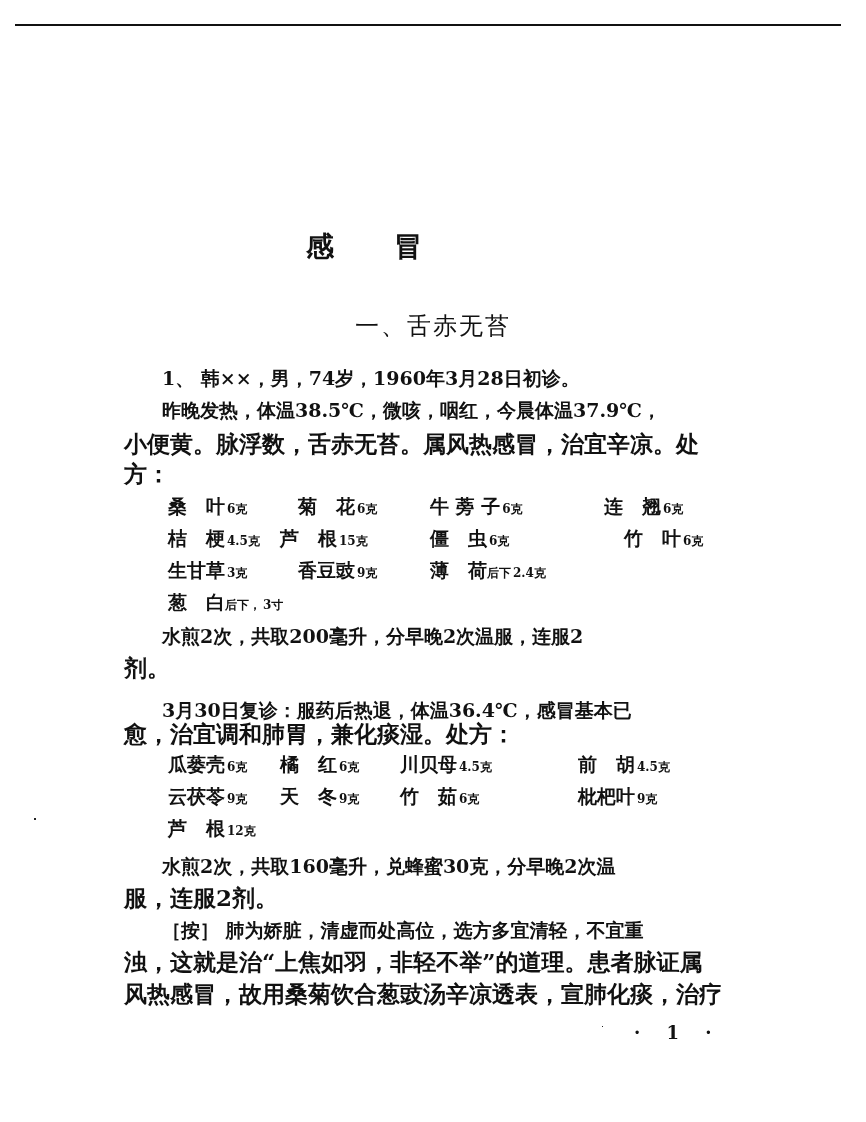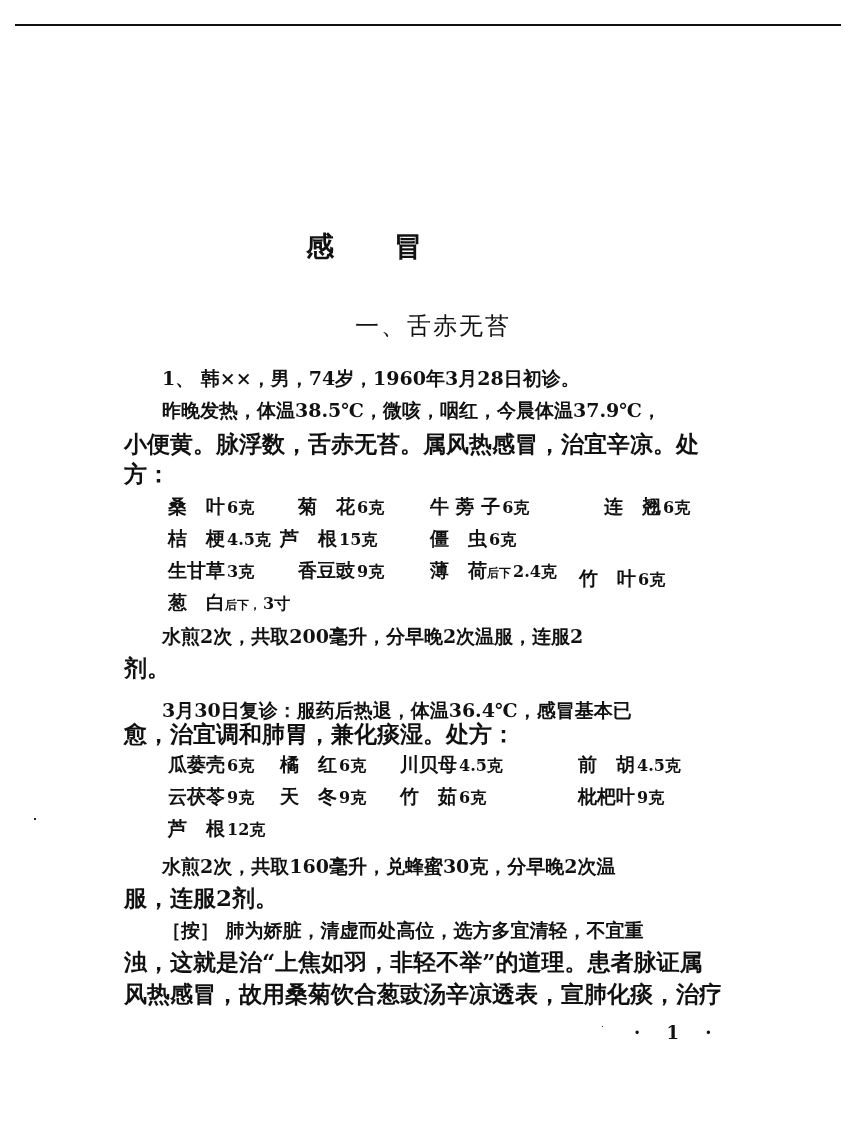--- a/index.html
+++ b/index.html
@@ -74,21 +74,21 @@
       height: 30px;
       font-size: 19px;
       font-weight: bold;
       white-space: nowrap;
     }
     .herb {
       position: absolute;
       top: 0;
     }
     .herb .dose {
-      font-size: 16px;
+      font-size: 12px;
       margin-left: 2px;
       font-weight: bold;
     }
     .herb .note {
       font-size: 12px;
       font-weight: bold;
     }
     .page-number {
       position: absolute;
       top: 1022px;
@@ -124,21 +124,21 @@
 <div class="herb-row" style="top:494px;">
   <span class="herb" style="left:0px;"><span>桑　叶</span><span class="dose">6克</span></span>
   <span class="herb" style="left:130px;"><span>菊　花</span><span class="dose">6克</span></span>
   <span class="herb" style="left:262px;"><span>牛 蒡 子</span><span class="dose">6克</span></span>
   <span class="herb" style="left:436px;"><span>连　翘</span><span class="dose">6克</span></span>
 </div>
 <div class="herb-row" style="top:526px;">
   <span class="herb" style="left:0px;"><span>桔　梗</span><span class="dose">4.5克</span></span>
   <span class="herb" style="left:112px;"><span>芦　根</span><span class="dose">15克</span></span>
   <span class="herb" style="left:262px;"><span>僵　虫</span><span class="dose">6克</span></span>
-  <span class="herb" style="left:411px;margin-top:40px;"><span>竹　叶</span><span class="dose">6克</span></span>
+  <span class="herb" style="left:456px;"><span>竹　叶</span><span class="dose">6克</span></span>
 </div>
 <div class="herb-row" style="top:558px;">
   <span class="herb" style="left:0px;"><span>生甘草</span><span class="dose">3克</span></span>
   <span class="herb" style="left:130px;"><span>香豆豉</span><span class="dose">9克</span></span>
   <span class="herb" style="left:262px;"><span>薄　荷</span><span class="note">后下</span><span class="dose">2.4克</span></span>
 </div>
 <div class="herb-row" style="top:590px;">
   <span class="herb" style="left:0px;"><span>葱　白</span><span class="note">后下，</span><span class="dose">3寸</span></span>
 </div>
 

